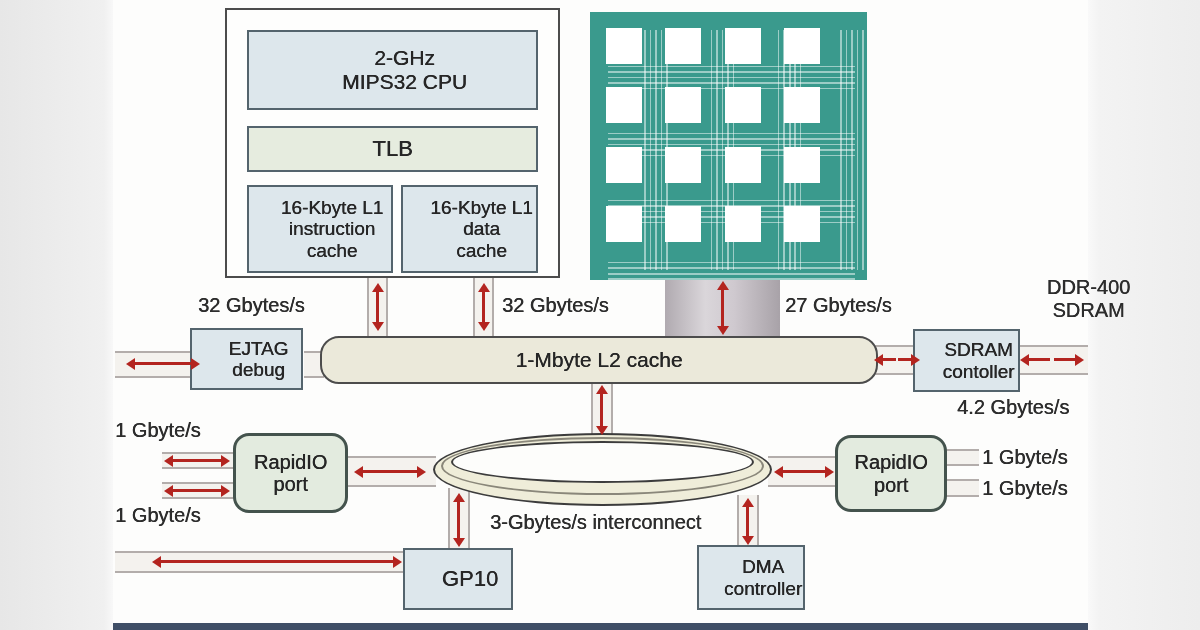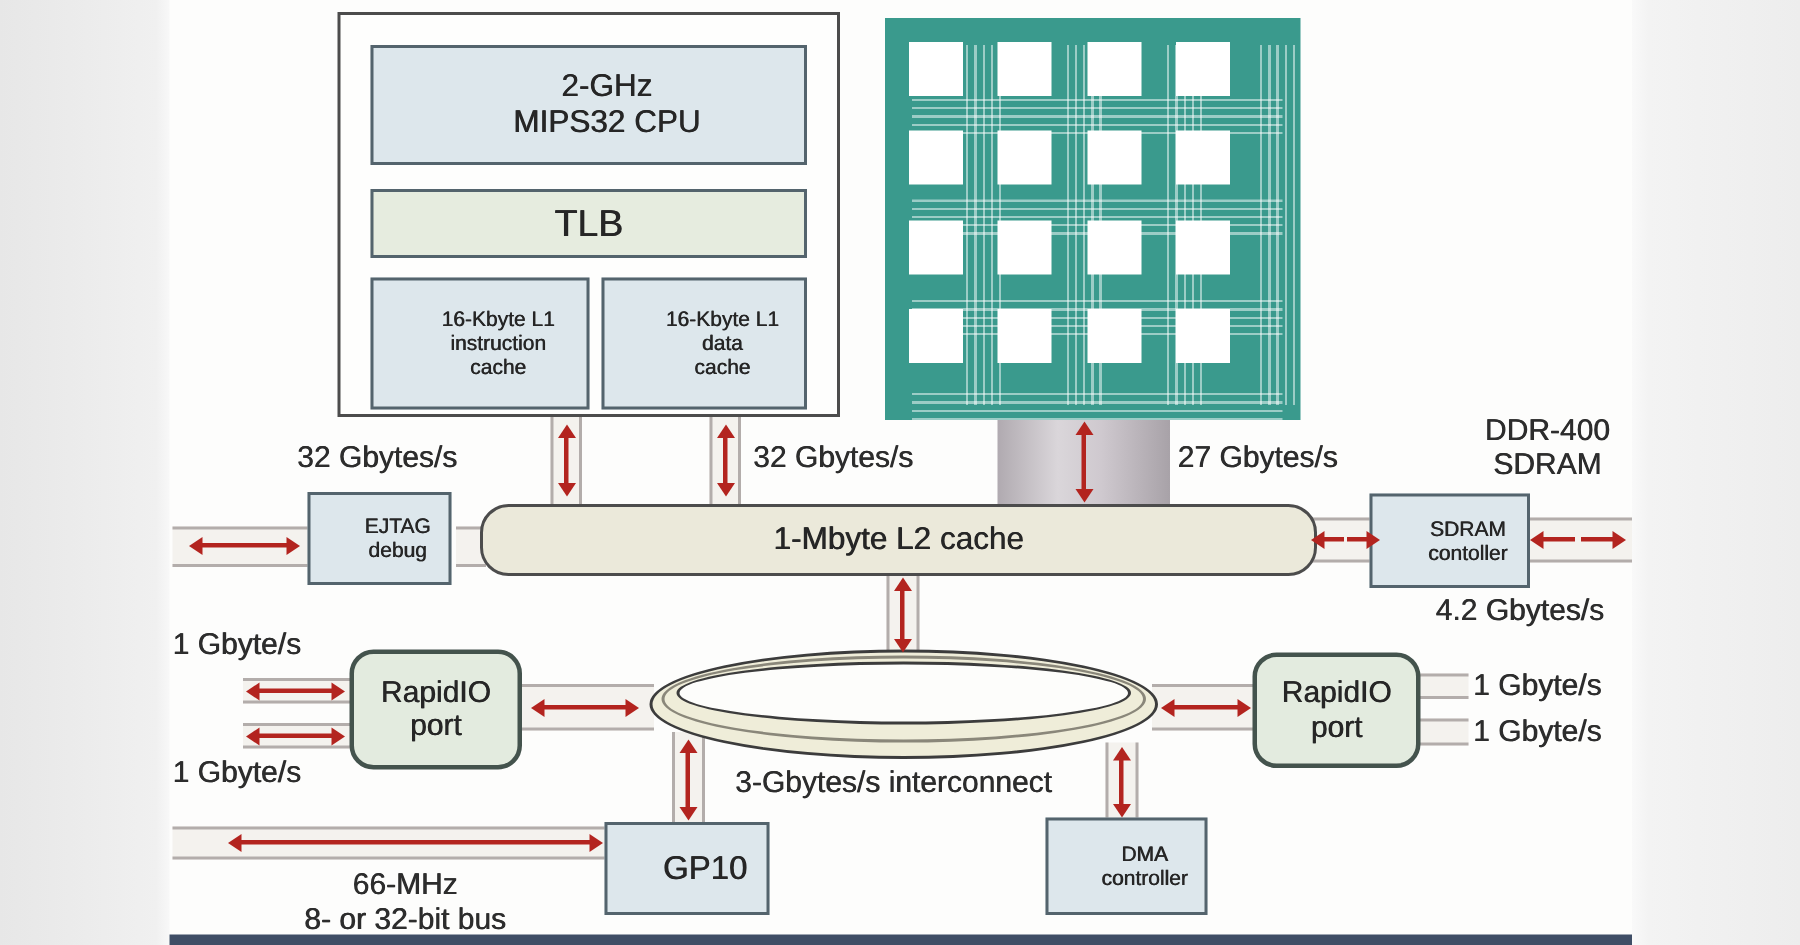--- a/index.html
+++ b/index.html
@@ -10,21 +10,21 @@
   body{width:1200px;height:630px;overflow:hidden;background:#fdfdfc;
        font-family:"Liberation Sans", sans-serif;}
   .stage{position:relative;width:1200px;height:630px;background:#fdfdfc;}
 
   .band{position:absolute;top:0;height:630px;}
   .band.left{left:0;width:113px;background:linear-gradient(to right,#e7e7e7,#f0f0f0 92%,#f8f8f8);}
   .band.right{left:1088px;width:112px;background:linear-gradient(to left,#ededed,#f3f3f3 90%,#f9f9f9);}
 
   .box{position:absolute;box-sizing:border-box;border:2px solid #4c4c4c;
        display:flex;align-items:center;justify-content:center;text-align:center;
-       font-size:14px;color:#262626;line-height:1.12;
+       font-size:19px;color:#262626;line-height:1.12;
        text-shadow:0.4px 0 0 #262626;white-space:pre-line;}
   .white{background:#fefefd;}
   .blue{background:var(--box_blue);border-color:#54646d;padding-left:24px;}
   .green{background:#e6ecdf;border-color:#54646d;}
   .creambg{background:var(--cream);border-color:#4c4c4c;border-radius:19px;}
   .rounded{background:var(--box_green);border:3px solid #44534d;border-radius:16px;font-size:20px;}
 
   .bus{position:absolute;box-sizing:border-box;background:#f4f2ee;
        border-top:2px solid #b3adab;border-bottom:2px solid #b3adab;}
   .vconn{position:absolute;box-sizing:border-box;background:#f4f2ee;
@@ -93,21 +93,21 @@
   <div class="bus" style="left:768px;top:456px;width:69px;height:31px"></div>
   <div class="bus" style="left:945px;top:449px;width:34px;height:17px"></div>
   <div class="bus" style="left:945px;top:479px;width:34px;height:18px"></div>
   <div class="vconn" style="left:448px;top:488px;width:22px;height:61px"></div>
   <div class="vconn" style="left:737px;top:495px;width:22px;height:51px"></div>
   <div class="bus" style="left:115px;top:551px;width:290px;height:22px"></div>
 
   <div class="box white" style="left:225px;top:8px;width:335px;height:270px"></div>
   <div class="box blue" style="left:247px;top:30px;width:291px;height:80px;font-size:21px">2-GHz
 MIPS32 CPU</div>
-  <div class="box green" style="left:247px;top:126px;width:291px;height:46px;font-size:25px">TLB</div>
+  <div class="box green" style="left:247px;top:126px;width:291px;height:46px;font-size:22px">TLB</div>
   <div class="box blue" style="left:247px;top:185px;width:146px;height:88px">16-Kbyte L1
 instruction
 cache</div>
   <div class="box blue" style="left:401px;top:185px;width:137px;height:88px">16-Kbyte L1
 data
 cache</div>
 
   <div class="crossbar">
     <div class="tr th" style="top:54px"></div>
     <div class="tr th" style="top:121px"></div>
@@ -137,21 +137,21 @@
     </div>
   </div>
 
   <div class="ring">
     <div class="outer"></div>
     <div class="rim"></div>
     <div class="hole"></div>
   </div>
 
   <div class="box creambg" style="left:320px;top:336px;width:558px;height:48px;font-size:21px">1-Mbyte L2 cache</div>
-  <div class="box blue" style="left:205px;top:328px;width:96px;height:62px">EJTAG
+  <div class="box blue" style="left:190px;top:328px;width:113px;height:62px">EJTAG
 debug</div>
   <div class="box blue" style="left:913px;top:329px;width:107px;height:63px">SDRAM
 contoller</div>
   <div class="box rounded" style="left:233px;top:433px;width:115px;height:80px">RapidIO
 port</div>
   <div class="box rounded" style="left:835px;top:435px;width:112px;height:77px">RapidIO
 port</div>
   <div class="box blue" style="left:403px;top:548px;width:110px;height:62px;font-size:22px">GP10</div>
   <div class="box blue" style="left:697px;top:545px;width:108px;height:65px">DMA
 controller</div>
@@ -169,25 +169,23 @@
   <div class="ar h" style="left:172px;top:489px;width:50px"></div>
   <div class="ar h" style="left:362px;top:470px;width:56px"></div>
   <div class="ar h" style="left:782px;top:470px;width:44px"></div>
   <div class="ar v" style="left:457px;top:501px;height:38px"></div>
   <div class="ar v" style="left:746px;top:506px;height:31px"></div>
   <div class="ar h" style="left:160px;top:560px;width:234px"></div>
 
   <div class="lbl" style="left:198px;top:294px">32 Gbytes/s</div>
   <div class="lbl" style="left:502px;top:294px">32 Gbytes/s</div>
   <div class="lbl" style="left:785px;top:294px">27 Gbytes/s</div>
-  <div class="lbl center" style="left:975px;top:276px;width:113px">DDR-400
+  <div class="lbl center" style="left:1032px;top:276px;width:113px">DDR-400
 SDRAM</div>
   <div class="lbl" style="left:957px;top:396px">4.2 Gbytes/s</div>
   <div class="lbl" style="left:115px;top:419px">1 Gbyte/s</div>
   <div class="lbl" style="left:115px;top:504px">1 Gbyte/s</div>
   <div class="lbl" style="left:982px;top:446px">1 Gbyte/s</div>
   <div class="lbl" style="left:982px;top:477px">1 Gbyte/s</div>
   <div class="lbl" style="left:490px;top:511px">3-Gbytes/s interconnect</div>
-  <div class="lbl center" style="left:170px;top:579px;width:200px">66-MHz
-8- or 32-bit bus</div>
 
   <div class="footer"></div>
 </div>
 
 </body></html>

